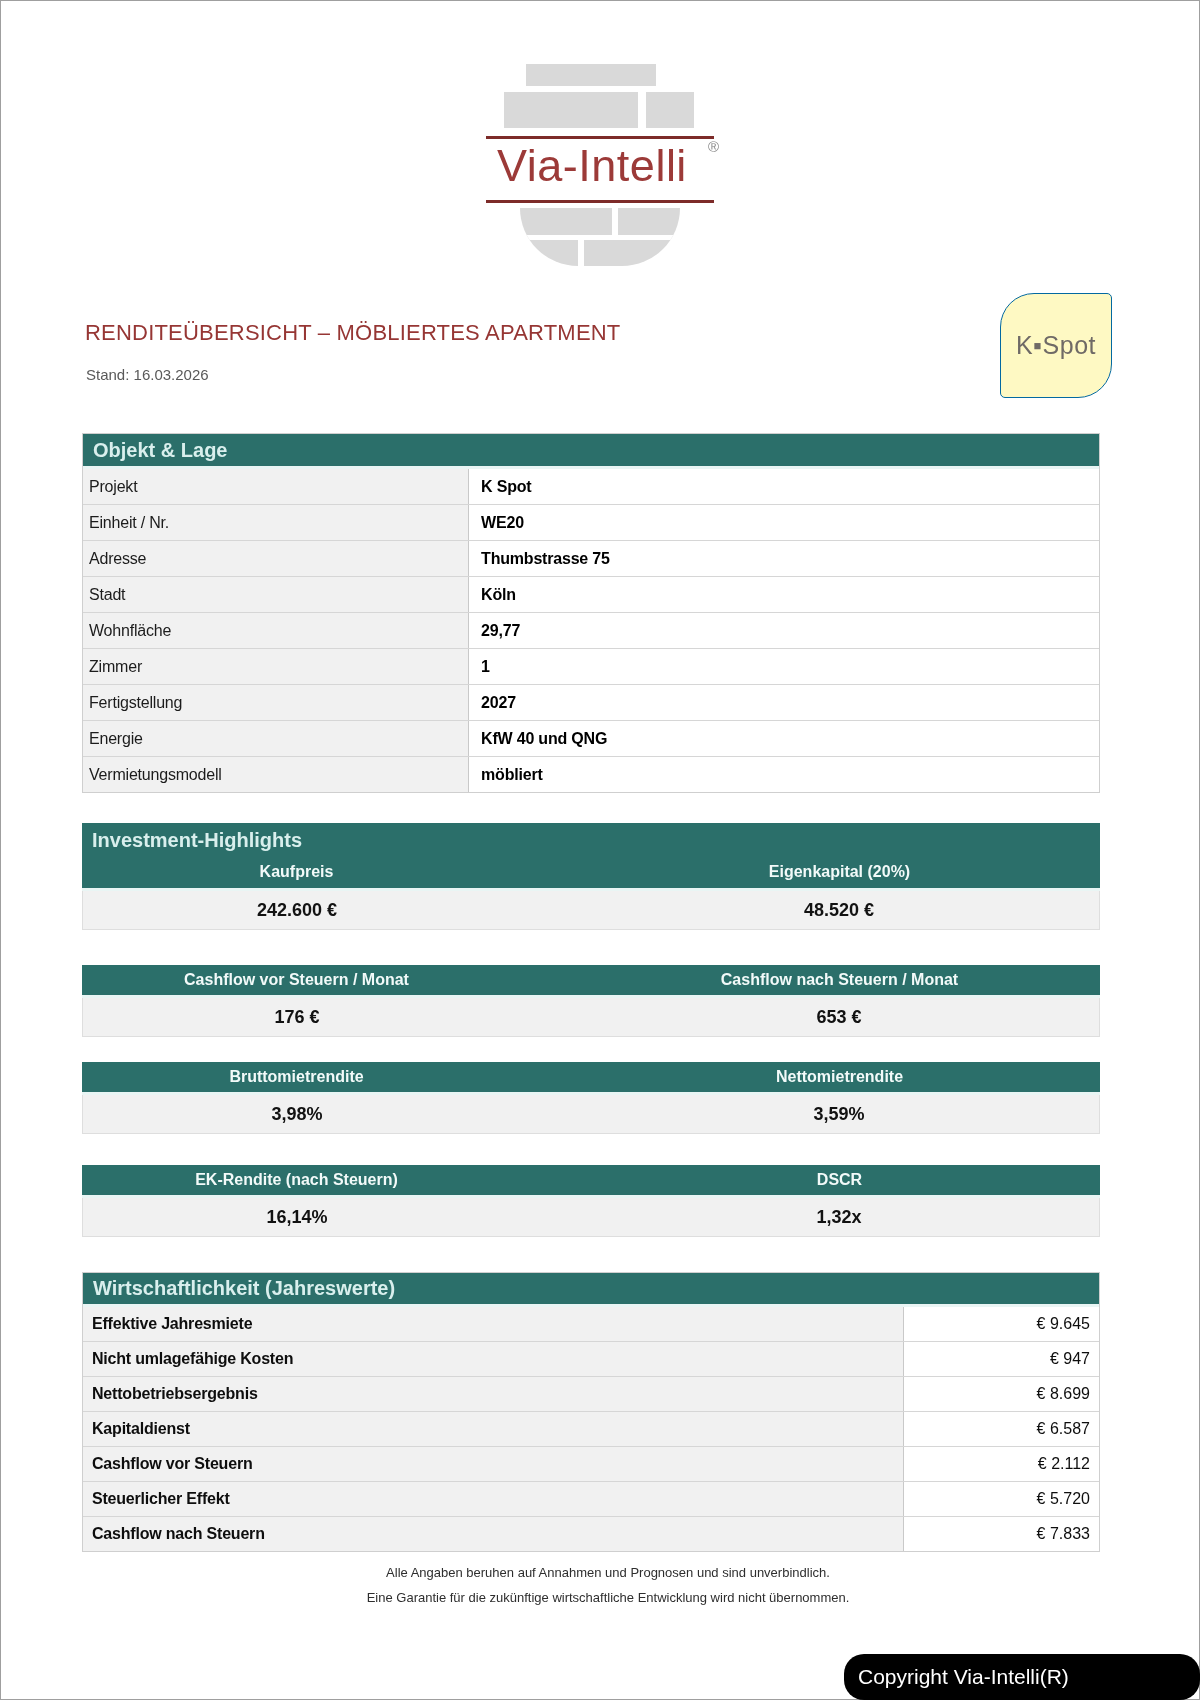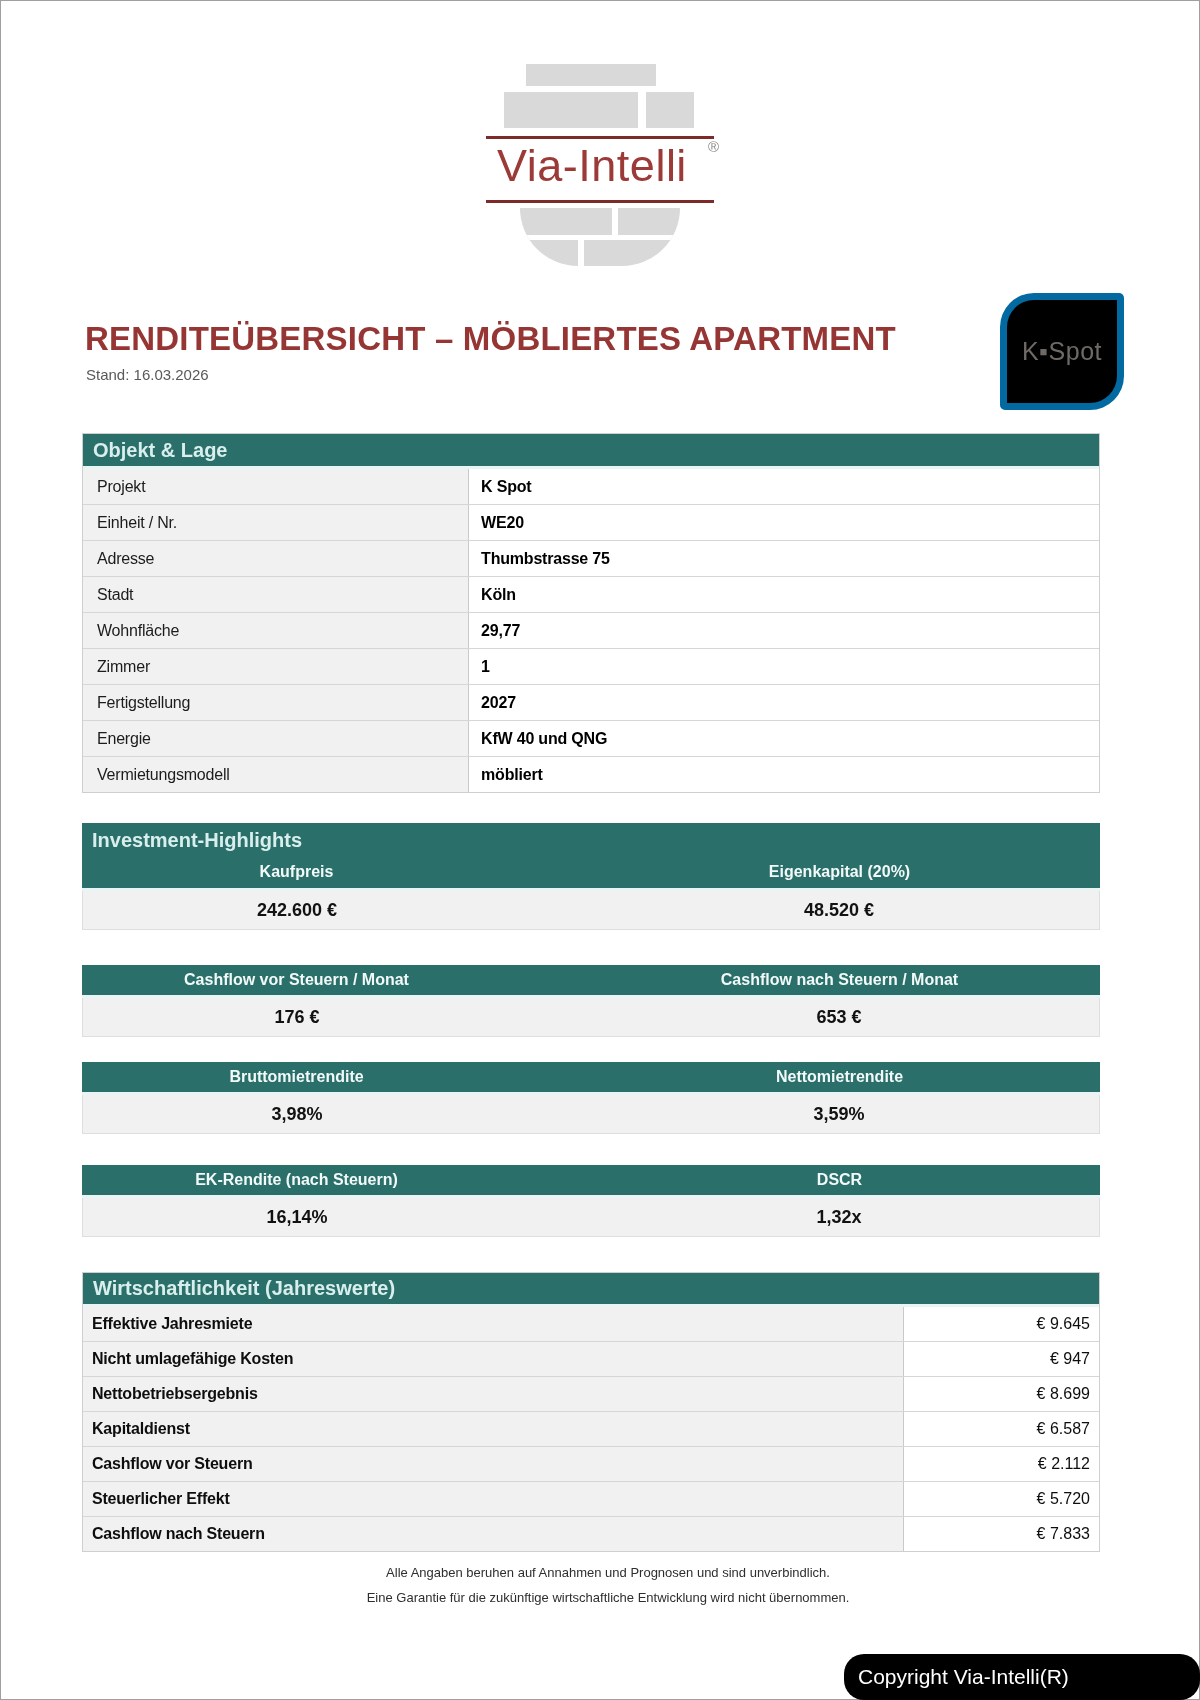--- a/index.html
+++ b/index.html
@@ -22,40 +22,40 @@
   .lg-text { position:absolute; left:0; top:76px; width:244px; text-align:center;
              font-size:45px; color:#9c3a38; letter-spacing:0.5px; }
   .lg-reg { position:absolute; left:238px; top:74px; font-size:15px; color:#8a8a8a; }
   .lg-bowl { position:absolute; left:50px; top:144px; width:160px; height:58px;
              background:#d9d9d9; border-radius:0 0 82px 82px; overflow:hidden; }
   .lg-seam-h { position:absolute; left:0; top:27px; width:100%; height:5px; background:#fff; }
   .lg-seam-v1 { position:absolute; left:92px; top:0; width:6px; height:27px; background:#fff; }
   .lg-seam-v2 { position:absolute; left:58px; top:32px; width:6px; height:26px; background:#fff; }
 
   
-  .doc-title { position:absolute; left:85px; top:320px; font-size:33px; font-weight:bold;
+  .doc-title { position:absolute; left:85px; top:320px; font-size:22px; font-weight:normal;
                color:#963634; letter-spacing:0.2px; }
   .stand { position:absolute; left:86px; top:366px; font-size:15px; color:#595959; }
   .badge { position:absolute; left:1000px; top:293px; width:110px; height:103px;
-           background:#000000; border:7px solid #0369a1; border-radius:34px 5px 34px 5px;
+           background:#fef9c3; border:1px solid #0369a1; border-radius:34px 5px 34px 5px;
            display:flex; align-items:center; justify-content:center;
            font-size:25px; color:#6f6a66; letter-spacing:0.5px;text-align:center; }
 
   
   .teal { background:#2b6f6a; }
   .tbl { position:absolute; left:82px; width:1018px; border:1px solid #cfcfcf; box-sizing:border-box; }
   .tbl-header { height:32px; line-height:32px; font-size:20px; font-weight:bold;
                 color:#d9efed; padding-left:10px; border-bottom:3px solid #e9f5f4; }
 
   
   .obj-table { top:433px; }
   .obj-row { display:flex; height:35px; border-bottom:1px solid #d6d6d6; background:#fff; }
   .obj-row:last-child { border-bottom:none; }
   .obj-label { width:38%; background:#f1f1f1; border-right:1px solid #c9c9c9;
-               display:flex; align-items:center; padding-left:14px; box-sizing:border-box;
+               display:flex; align-items:center; padding-left:6px; box-sizing:border-box;
                font-size:16px; color:#1c1c1c; letter-spacing:-0.2px; }
   .obj-value { flex:1; display:flex; align-items:center; padding-left:12px;
                font-size:16px; font-weight:bold; color:#000; letter-spacing:-0.2px; }
 
   
   .hl-block { position:absolute; left:82px; width:1018px; }
   .hl-title { height:33px; line-height:35px; font-size:20px; font-weight:bold;
               color:#d9efed; padding-left:10px; }
   .hl-labels { display:flex; height:32px; border-bottom:3px solid #e9f5f4; }
   .hl-bar .hl-labels { height:30px; }

